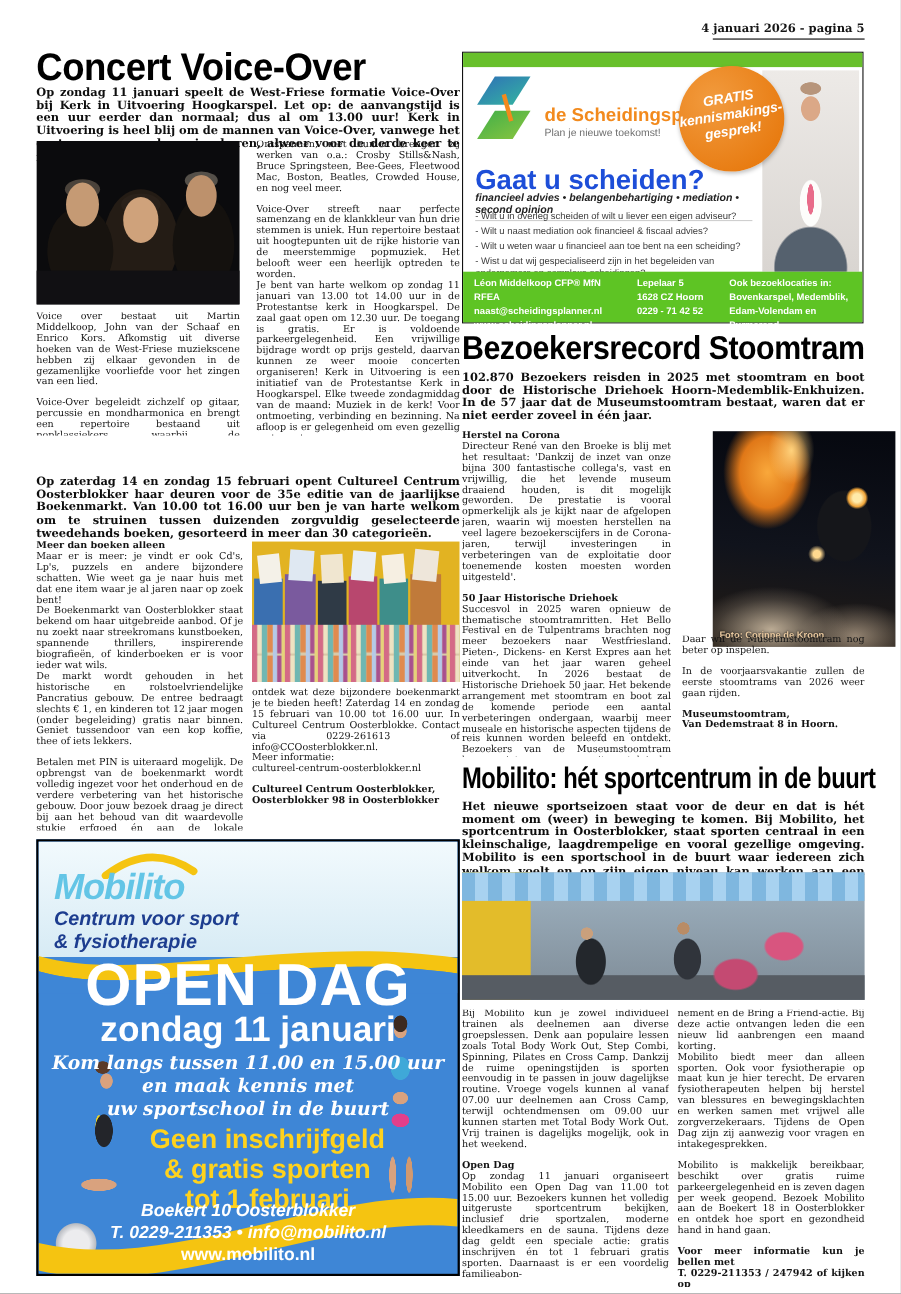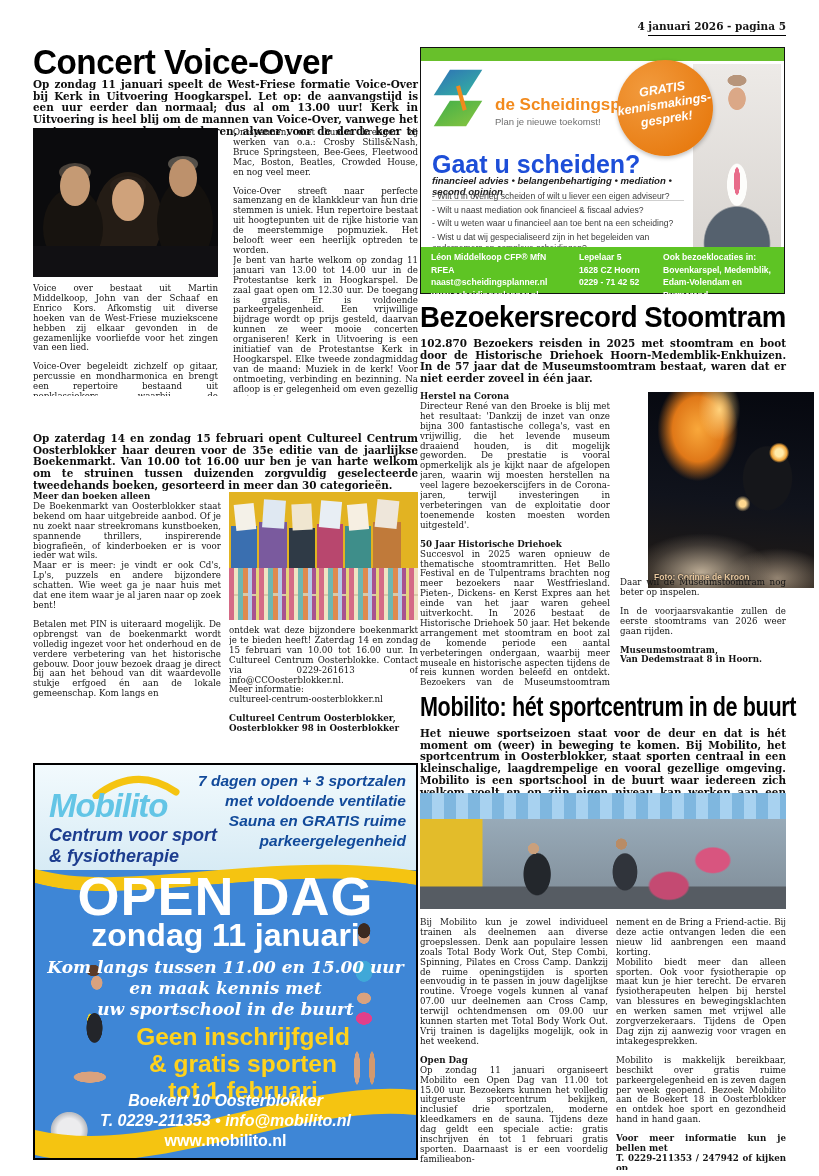--- a/index.html
+++ b/index.html
@@ -133,22 +133,23 @@
     <p>Ontspannen, met humor brengen zij werken van o.a.: Crosby Stills&amp;Nash, Bruce Springsteen, Bee-Gees, Fleetwood Mac, Boston, Beatles, Crowded House, en nog veel meer.</p>
     <p class="gap">Voice-Over streeft naar perfecte samenzang en de klankkleur van hun drie stemmen is uniek. Hun repertoire bestaat uit hoogtepunten uit de rijke historie van de meerstemmige popmuziek. Het belooft weer een heerlijk optreden te worden.</p>
     <p>Je bent van harte welkom op zondag 11 januari van 13.00 tot 14.00 uur in de Protestantse kerk in Hoogkarspel. De zaal gaat open om 12.30 uur. De toegang is gratis. Er is voldoende parkeergelegenheid. Een vrijwillige bijdrage wordt op prijs gesteld, daarvan kunnen ze weer mooie concerten organiseren! Kerk in Uitvoering is een initiatief van de Protestantse Kerk in Hoogkarspel. Elke tweede zondagmiddag van de maand: Muziek in de kerk! Voor ontmoeting, verbinding en bezinning. Na afloop is er gelegenheid om even gezellig na te praten.</p>
 
   </div>
 
   <div class="abs intro" style="left:33px;top:433px;width:385px;">Op zaterdag 14 en zondag 15 februari opent Cultureel Centrum Oosterblokker haar deuren voor de 35e editie van de jaarlijkse Boekenmarkt. Van 10.00 tot 16.00 uur ben je van harte welkom om te struinen tussen duizenden zorgvuldig geselecteerde tweedehands boeken, gesorteerd in meer dan 30 categorieën.</div>
 
   <div class="abs body" style="left:33px;top:492px;width:188px;height:263px;">
     <p class="sub">Meer dan boeken alleen</p>
+    <p>Maar er is meer: je vindt er ook Cd's, Lp's, puzzels en andere bijzondere schatten. Wie weet ga je naar huis met dat ene item waar je al jaren naar op zoek bent!</p>
     <p>De Boekenmarkt van Oosterblokker staat bekend om haar uitgebreide aanbod. Of je nu zoekt naar streekromans kunstboeken, spannende thrillers, inspirerende biografieën, of kinderboeken er is voor ieder wat wils.</p>
-    <p>Maar er is meer: je vindt er ook Cd's, Lp's, puzzels en andere bijzondere schatten. Wie weet ga je naar huis met dat ene item waar je al jaren naar op zoek bent!</p>
+    <p>De markt wordt gehouden in het historische en rolstoelvriendelijke Pancratius gebouw. De entree bedraagt slechts € 1, en kinderen tot 12 jaar mogen (onder begeleiding) gratis naar binnen. Geniet tussendoor van een kop koffie, thee of iets lekkers.</p>
     <p class="gap">Betalen met PIN is uiteraard mogelijk. De opbrengst van de boekenmarkt wordt volledig ingezet voor het onderhoud en de verdere verbetering van het historische gebouw. Door jouw bezoek draag je direct bij aan het behoud van dit waardevolle stukje erfgoed én aan de lokale gemeenschap. Kom langs en</p>
   </div>
 
   <div class="abs photo bm-photo" style="left:229px;top:492px;width:189px;height:128px;">
     <svg viewBox="0 0 189 128" preserveAspectRatio="none">
       <defs>
         <pattern id="bkp" width="30" height="52" patternUnits="userSpaceOnUse">
           <rect width="30" height="52" fill="#d9c9a8"></rect>
           <rect x="0" width="5" height="52" fill="#d46a86"></rect>
           <rect x="5" width="4" height="50" fill="#efe3c2"></rect>
@@ -191,26 +192,20 @@
       <path d="M0,40 C90,66 230,20 381,42 L381,60 L0,60 Z" fill="#3e86d6"></path>
     </svg>
     <svg class="abs" style="left:55px;top:8px;width:92px;height:26px;" viewBox="0 0 92 26">
       <path d="M6,23 Q46,-8 86,19" stroke="#f5c411" stroke-width="7" fill="none" stroke-linecap="round"></path>
     </svg>
     <div class="abs mb-logo" style="left:14px;top:22px;">Mobilito</div>
     <div class="abs mb-logo-sub" style="left:14px;top:60px;">
       <div>Centrum voor sport</div>
       <div>&amp; fysiotherapie</div>
     </div>
-    <div class="abs mb-usp" style="right:10px;top:6px;width:230px;">
-      <div>7 dagen open + 3 sportzalen</div>
-      <div>met voldoende ventilatie</div>
-      <div>Sauna en GRATIS ruime</div>
-      <div>parkeergelegenheid</div>
-    </div>
     <div class="fig fig-left" style="left:2px;top:185px;width:115px;height:205px;"></div>
     <div class="fig fig-right" style="right:2px;top:150px;width:100px;height:225px;"></div>
     <div class="abs mb-title" style="left:0;right:0;top:100px;">OPEN DAG</div>
     <div class="abs mb-sub" style="left:0;right:0;top:152px;">zondag 11 januari</div>
     <div class="abs mb-invite" style="left:0;right:0;top:192px;">
       <div>Kom langs tussen 11.00 en 15.00 uur</div>
       <div>en maak kennis met</div>
       <div>uw sportschool in de buurt</div>
     </div>
     <div class="abs mb-promo" style="left:0;right:0;top:258px;padding-left:35px;">

